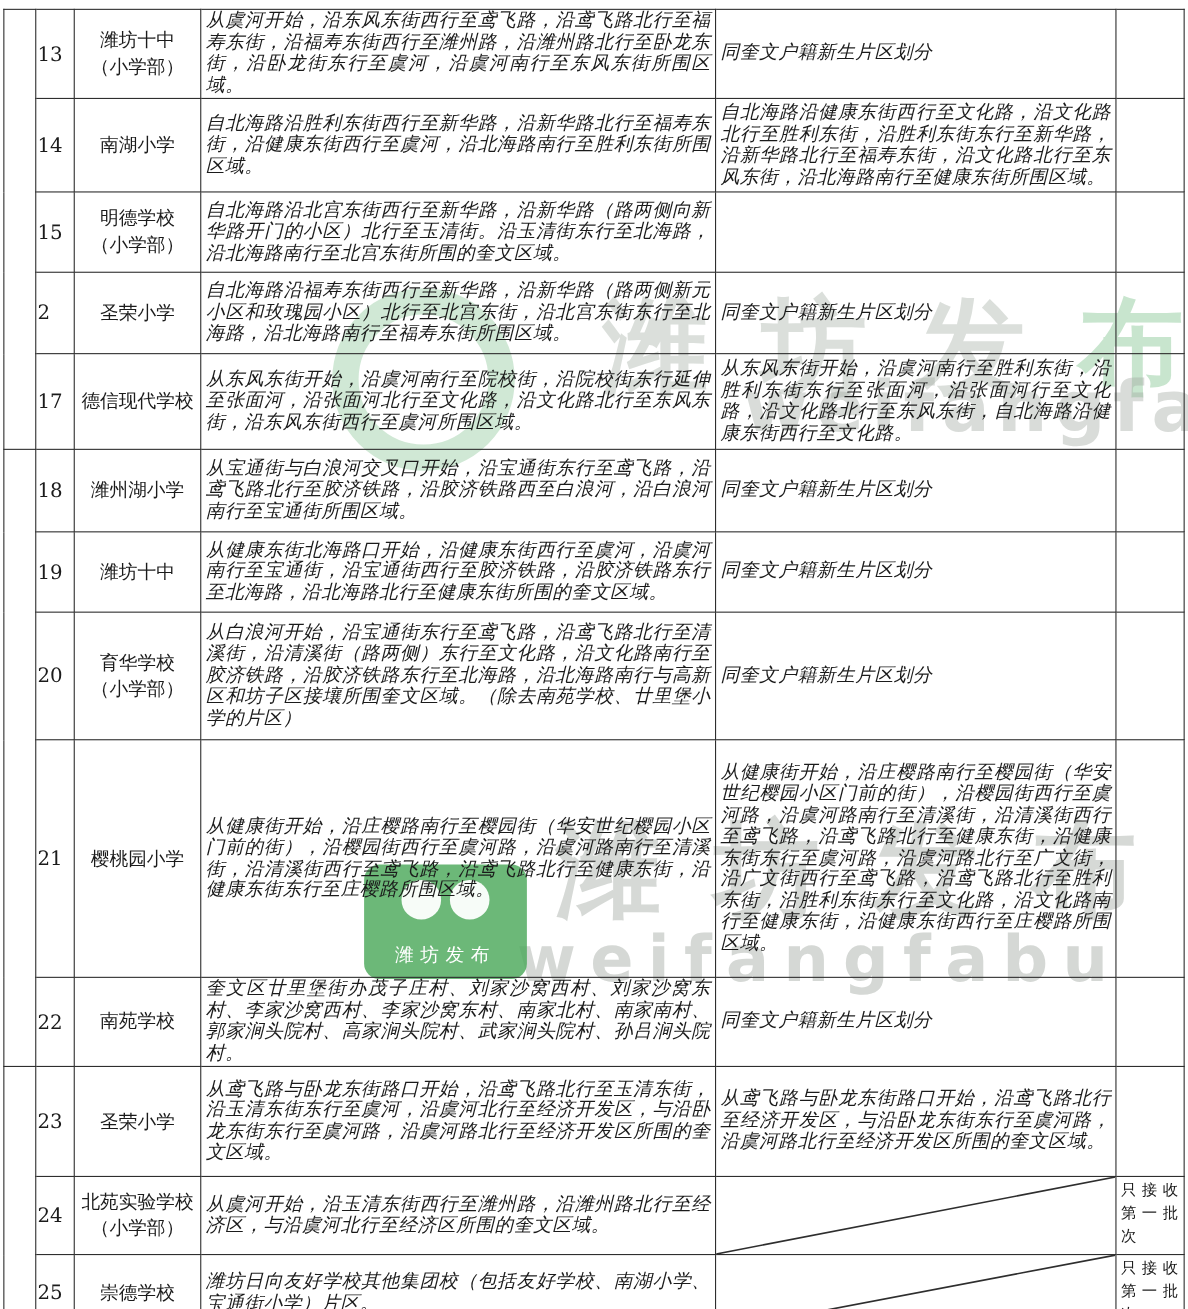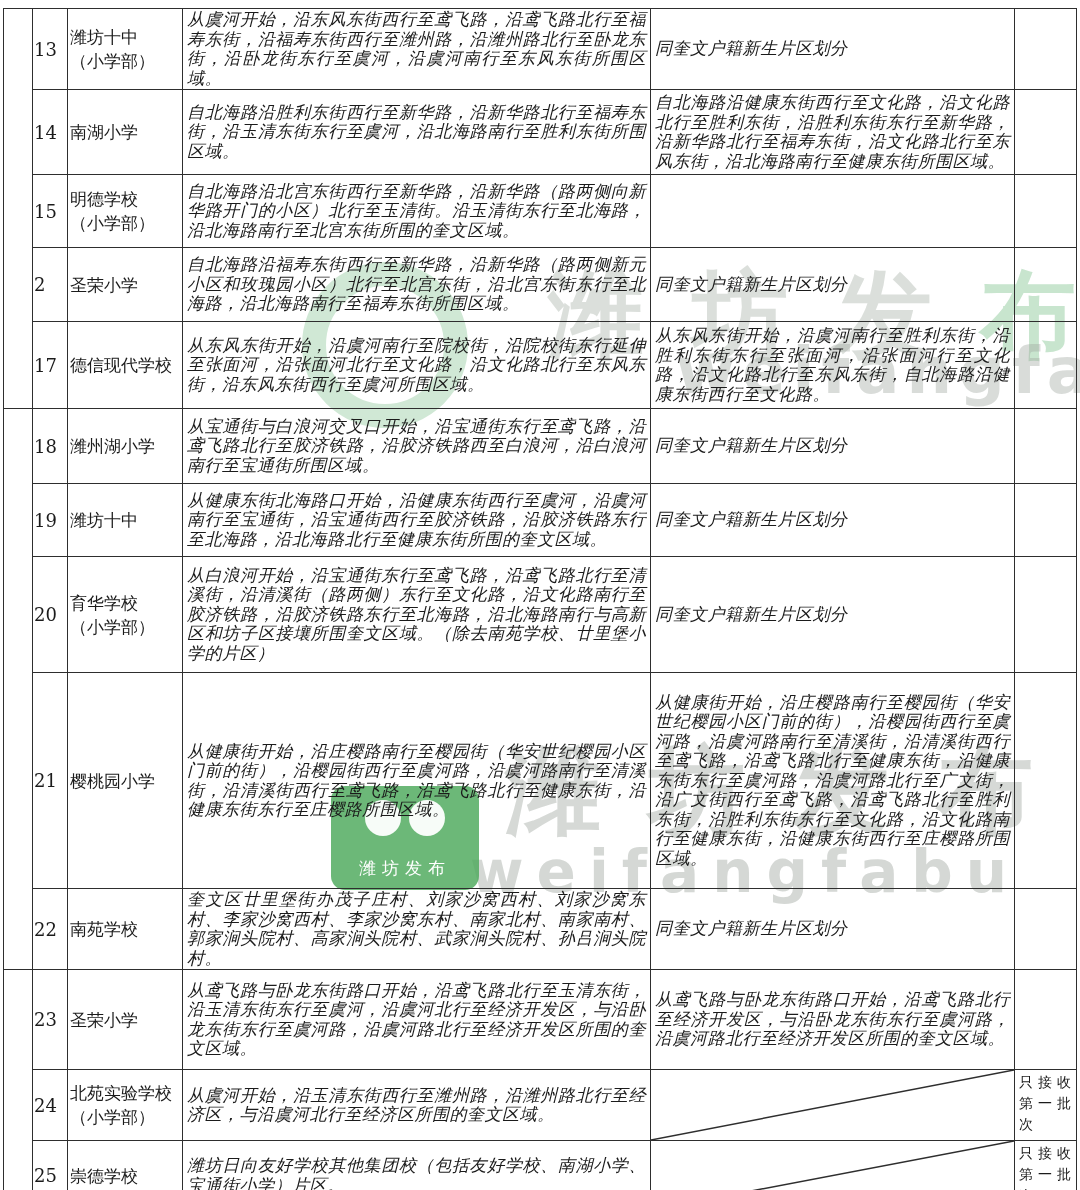--- a/index.html
+++ b/index.html
@@ -59,21 +59,21 @@
     vertical-align:middle;
     color:#1b1b1b;
     background:transparent;
     overflow:hidden;
   }
   td.c-group{}
   td.c-num{
     text-align:left;font-size:18px;margin-top:10px;
   }
   td.c-school{
-    text-align:left;font-size:17px;line-height:24px;
+    text-align:center;font-size:17px;line-height:24px;
     white-space:pre-line;padding:0 2px;
   }
   td.c-zone{
     font-size:17px;line-height:19.5px;
     padding:1px 4px;
     text-align:justify;
     word-break:break-all;
     letter-spacing:0.5px;
     font-style:italic;
   }
@@ -122,21 +122,21 @@
       <td class="c-num">13</td>
       <td class="c-school">潍坊十中
 （小学部）</td>
       <td class="c-zone">从虞河开始，沿东风东街西行至鸢飞路，沿鸢飞路北行至福寿东街，沿福寿东街西行至潍州路，沿潍州路北行至卧龙东街，沿卧龙街东行至虞河，沿虞河南行至东风东街所围区域。</td>
       <td class="c-zone">同奎文户籍新生片区划分</td>
       <td class="c-note"></td>
     </tr>
     <tr style="height:85px">
       <td class="c-num">14</td>
       <td class="c-school">南湖小学</td>
-      <td class="c-zone">自北海路沿胜利东街西行至新华路，沿新华路北行至福寿东街，沿玉清东街东行至虞河，沿北海路南行至胜利东街所围区域。</td>
+      <td class="c-zone">自北海路沿胜利东街西行至新华路，沿新华路北行至福寿东街，沿健康东街西行至虞河，沿北海路南行至胜利东街所围区域。</td>
       <td class="c-zone">自北海路沿健康东街西行至文化路，沿文化路北行至胜利东街，沿胜利东街东行至新华路，沿新华路北行至福寿东街，沿文化路北行至东风东街，沿北海路南行至健康东街所围区域。</td>
       <td class="c-note"></td>
     </tr>
     <tr style="height:73px">
       <td class="c-num">15</td>
       <td class="c-school">明德学校
 （小学部）</td>
       <td class="c-zone">自北海路沿北宫东街西行至新华路，沿新华路（路两侧向新华路开门的小区）北行至玉清街。沿玉清街东行至北海路，沿北海路南行至北宫东街所围的奎文区域。</td>
       <td class="c-zone"></td>
       <td class="c-note"></td>

